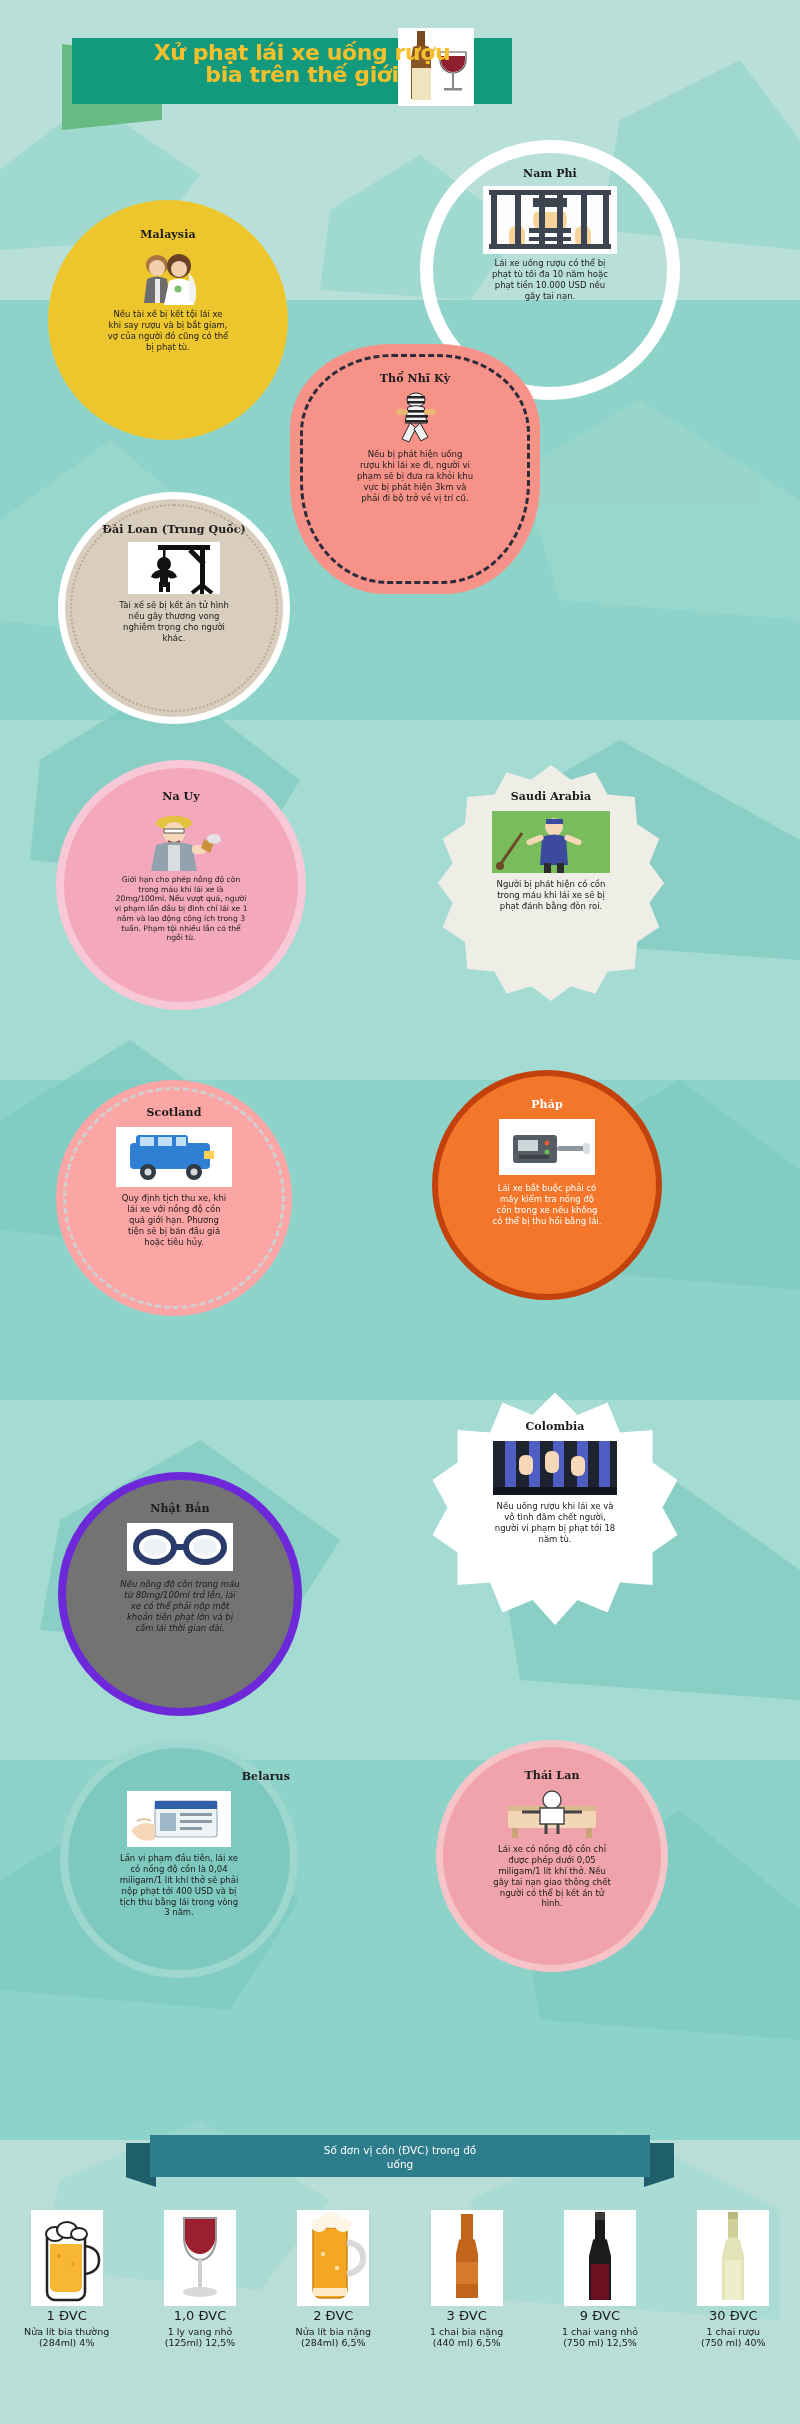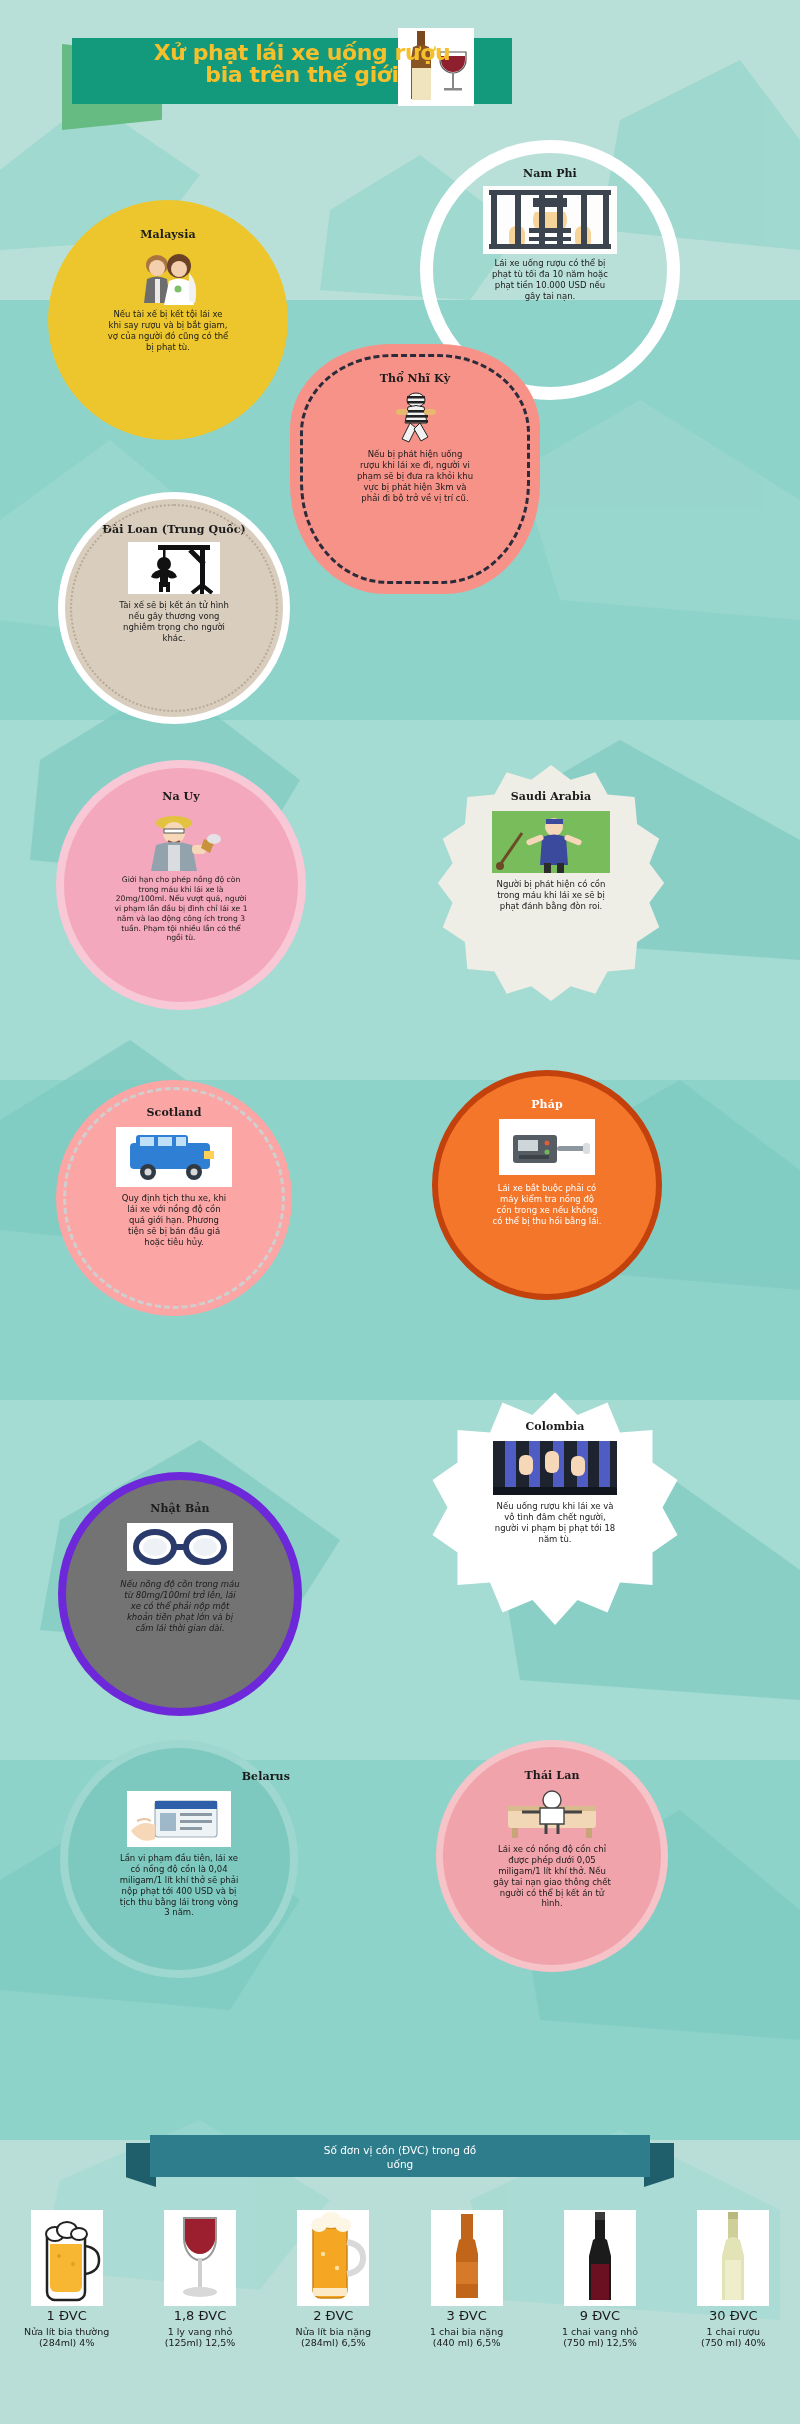--- a/index.html
+++ b/index.html
@@ -490,21 +490,21 @@
   <div class="drink">
     <div class="img">
       <svg width="72" height="96" viewBox="0 0 72 96">
         <rect width="72" height="96" fill="#ffffff"></rect>
         <path d="M20 8 h32 v16 a16 20 0 0 1 -32 0 z" fill="#9c1f30"></path>
         <path d="M20 8 h32 v20 a16 22 0 0 1 -32 0 z" fill="none" stroke="#999" stroke-width="2"></path>
         <rect x="34" y="48" width="4" height="30" fill="#cfcfcf"></rect>
         <ellipse cx="36" cy="82" rx="17" ry="5" fill="#d8d8d8"></ellipse>
       </svg>
     </div>
-    <div class="dvc">1,8 ĐVC</div>
+    <div class="dvc">1,0 ĐVC</div>
     <div class="desc">1 ly vang nhỏ
 (125ml) 12,5%</div>
   </div>
 
   <div class="drink">
     <div class="img">
       <svg width="72" height="96" viewBox="0 0 72 96">
         <rect width="72" height="96" fill="#ffffff"></rect>
         <path d="M16 18 h34 v62 a8 8 0 0 1 -8 8 h-18 a8 8 0 0 1 -8 -8 z" fill="#f5a623"></path>
         <path d="M16 18 h34 v62 a8 8 0 0 1 -8 8 h-18 a8 8 0 0 1 -8 -8 z" fill="none" stroke="#c98518" stroke-width="1.5"></path>

